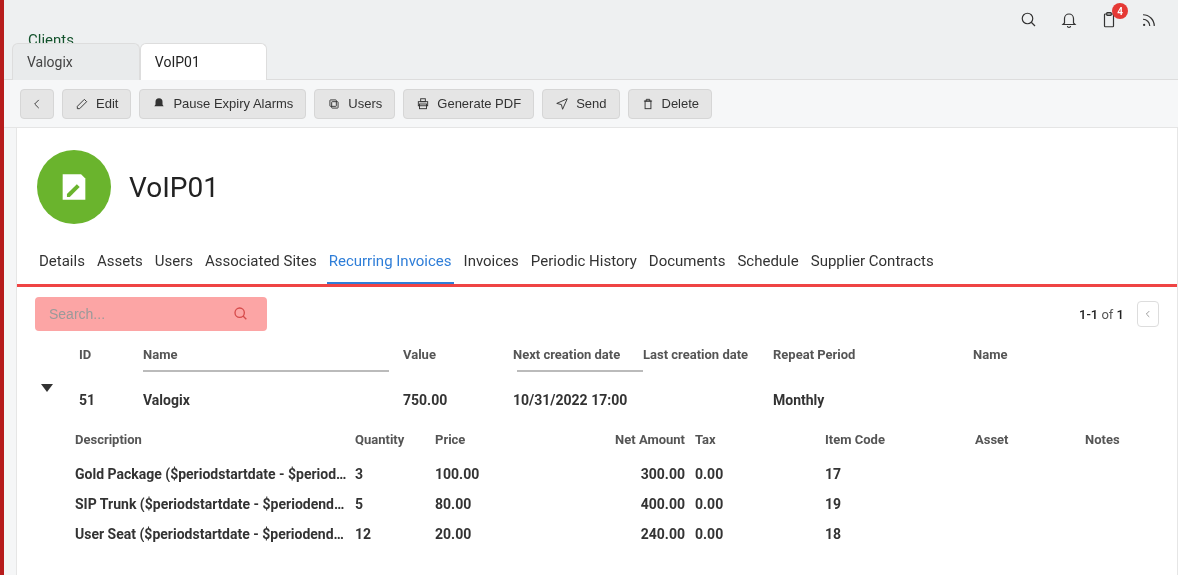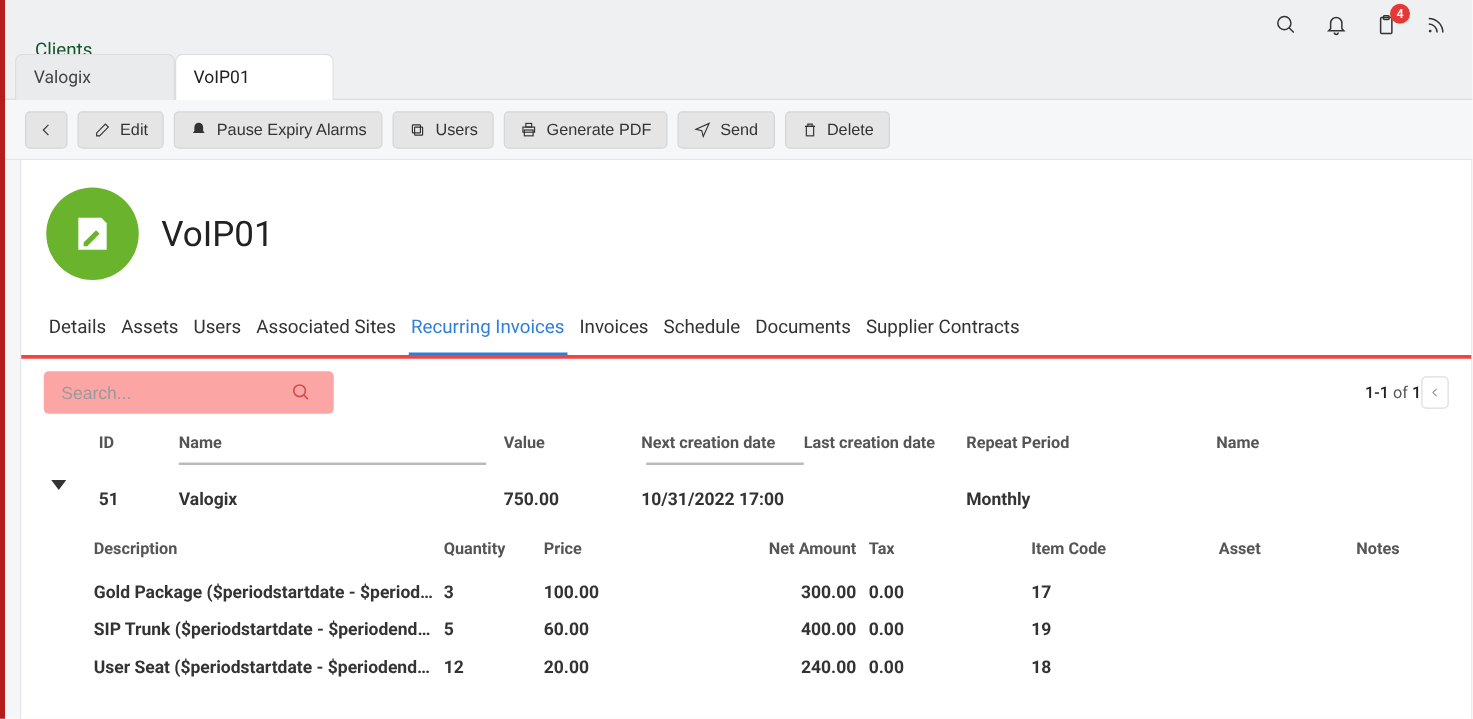--- a/index.html
+++ b/index.html
@@ -186,21 +186,21 @@
   }
   .search-box input::placeholder { color:#9a9a9a; }
   .search-btn {
     width: 24px; height:24px; display:flex; align-items:center;justify-content:center;
   }
   .search-btn svg { width:16px; height:16px; stroke:#d64b4b; fill:none; stroke-width:2; }
   .search-row .spacer { flex:1; }
   .pager {
     display: flex;
     align-items: center;
-    gap: 0;
+    gap: 13px;
     font-size: 13px;
     color: #555;
   }
   .pager .strong { color: #222; font-weight: 500;}
   .pager-btn {
     width: 22px; height: 26px;
     display: inline-flex; align-items:center; justify-content:center;
     border:1px solid #ddd; border-radius:4px; background:#fff; color:#888;
     font-size:12px;
   }
@@ -361,22 +361,23 @@
     <div class="page-title">VoIP01</div>
   </div>
 
   <div class="sub-tabs">
     <div class="sub-tab"><span>Details</span></div>
     <div class="sub-tab"><span>Assets</span></div>
     <div class="sub-tab"><span>Users</span></div>
     <div class="sub-tab"><span>Associated Sites</span></div>
     <div class="sub-tab active"><span>Recurring Invoices</span></div>
     <div class="sub-tab"><span>Invoices</span></div>
+    <div class="sub-tab"><span>Periodic History</span></div>
+    <div class="sub-tab"><span>Documents</span></div>
     <div class="sub-tab"><span>Schedule</span></div>
-    <div class="sub-tab"><span>Documents</span></div>
     <div class="sub-tab"><span>Supplier Contracts</span></div>
   </div>
 
   <div class="search-row">
     <div class="search-box">
       <input type="text" placeholder="Search..." style="">
       <span class="search-btn">
         <svg viewBox="0 0 24 24">
             <circle cx="10" cy="10" r="7"></circle>
             <line x1="20" y1="20" x2="15" y2="15"></line>
@@ -441,21 +442,21 @@
         <span>100.00</span>
         <span class="col-net">300.00</span>
         <span>0.00</span>
         <span>17</span>
         <span></span>
         <span></span>
       </div>
       <div class="dcols drow">
         <span class="ellipsis">SIP Trunk ($periodstartdate - $periodenddate)</span>
         <span>5</span>
-        <span>60.00</span>
+        <span>80.00</span>
         <span class="col-net">400.00</span>
         <span>0.00</span>
         <span>19</span>
         <span></span>
         <span></span>
       </div>
       <div class="dcols drow">
         <span class="ellipsis">User Seat ($periodstartdate - $periodenddate)</span>
         <span>12</span>
         <span>20.00</span>

